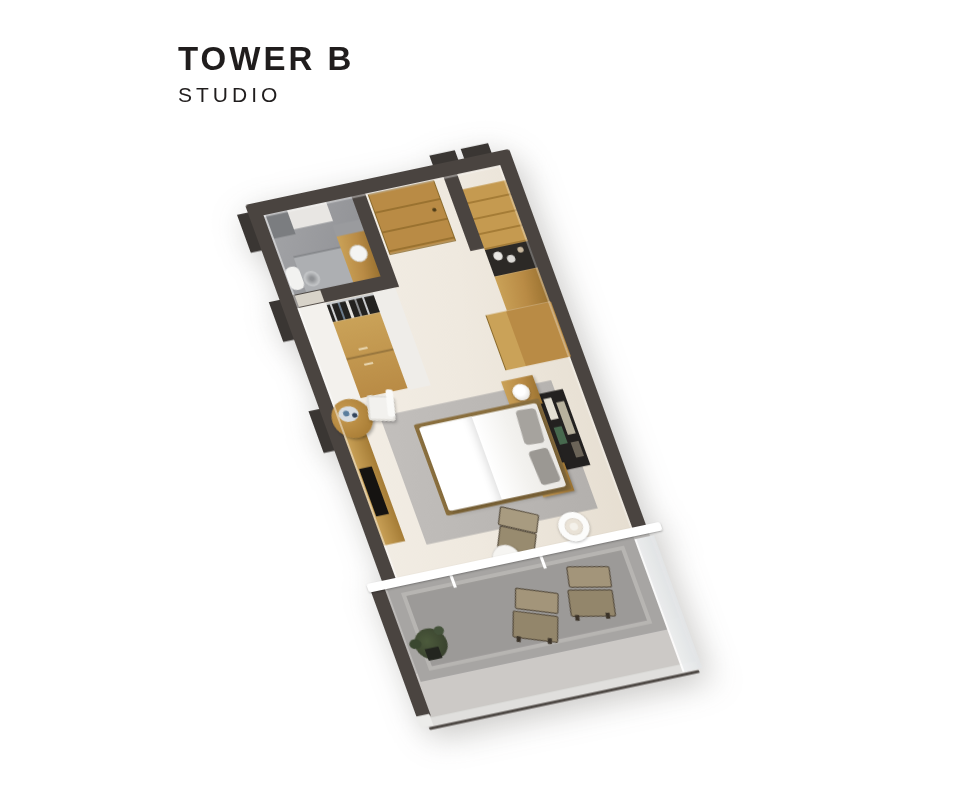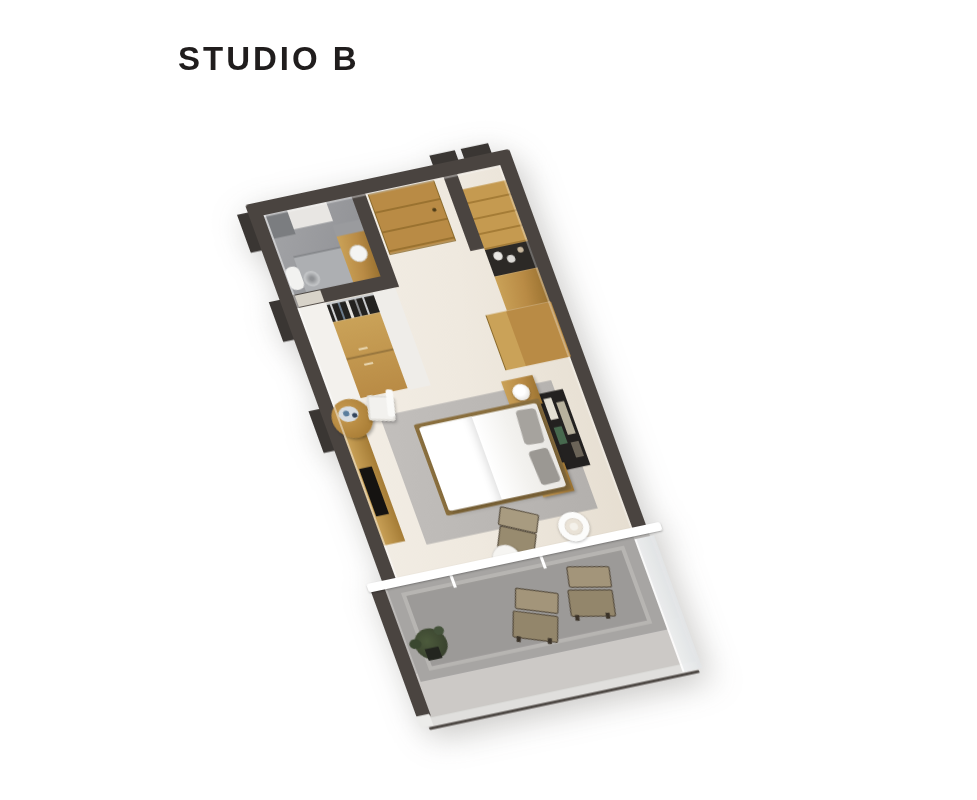--- a/index.html
+++ b/index.html
@@ -19,21 +19,22 @@
   .lamp{border-radius:50%;background:radial-gradient(circle at 45% 40%,#ffffff 35%,#efeeec 60%,#d6d4d0 100%);
         box-shadow:0 1px 2px rgba(0,0,0,.35);}
   .cush{border:1.5px solid var(--chair-dark,#4f4536);border-radius:2px;}
 </style>
 </head>
 <body>
 
 <div class="canvas">
 
   <header class="hdr">
-    <h1>STUDIO B</h1>
+    <h1>TOWER B</h1>
+    <h2>STUDIO</h2>
   </header>
 
   <div class="plan">
 
     <div class="e walld" style="left:192px;top:-10px;width:26px;height:14px;"></div>
     <div class="e walld" style="left:224px;top:-10px;width:28px;height:14px;"></div>
     <div class="e walld" style="left:-11px;top:8px;width:12px;height:40px;"></div>
     <div class="e walld" style="left:-11px;top:100px;width:12px;height:42px;"></div>
     <div class="e walld" style="left:-11px;top:215px;width:12px;height:44px;"></div>
     <div class="e wall" style="left:0;top:0;width:270px;height:398px;border-radius:3px;"></div>

